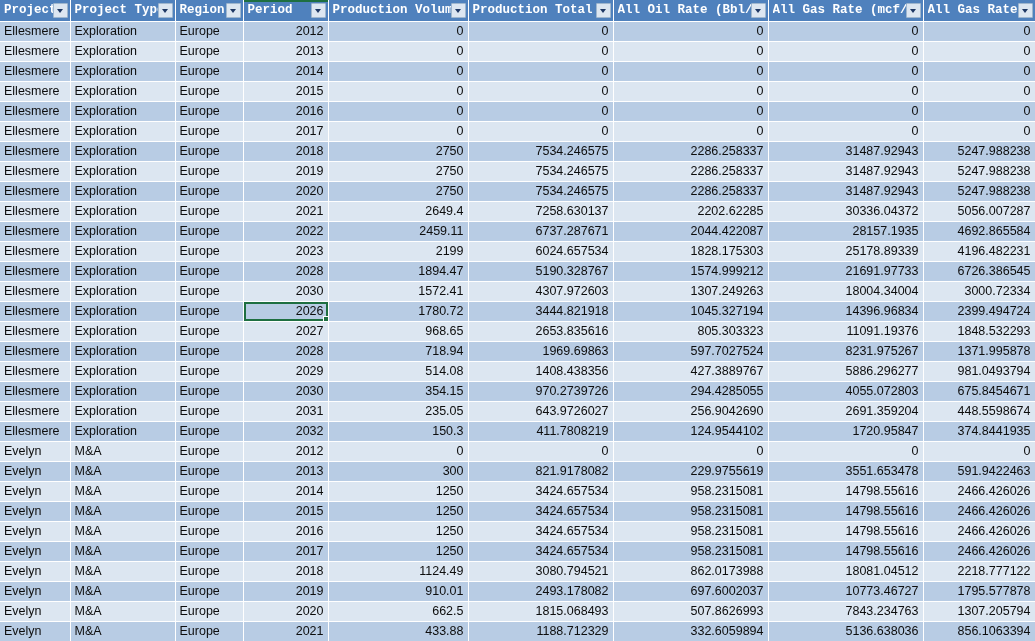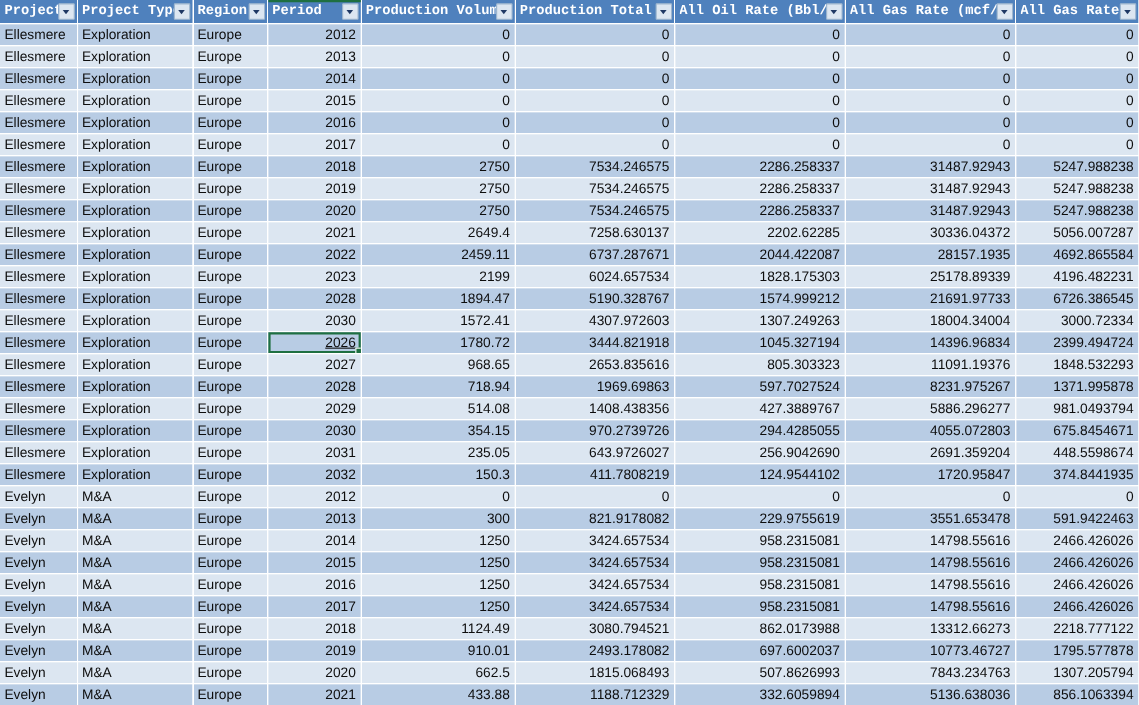--- a/index.html
+++ b/index.html
@@ -96,21 +96,20 @@
   }
   tbody tr.band-dark td { background: #b8cce4; }
   tbody tr.band-light td { background: #dce6f1; }
   td.num { text-align: right; }
   td.txt { text-align: left; }
 
   
   td.selected {
     position: relative;
     box-shadow: inset 0 0 0 2px #1e6f41;
-    text-decoration: underline;
   }
   td.selected .fill-handle {
     position: absolute;
     right: -2px;
     bottom: -2px;
     width: 5px;
     height: 5px;
     background: #1e6f41;
     border: 1px solid #ffffff;
     box-sizing: content-box;
@@ -507,21 +506,21 @@
           <td class="num">2466.426026</td>
         </tr>
         <tr class="band-light">
           <td class="txt">Evelyn</td>
           <td class="txt">M&amp;A</td>
           <td class="txt">Europe</td>
           <td class="num">2018</td>
           <td class="num">1124.49</td>
           <td class="num">3080.794521</td>
           <td class="num">862.0173988</td>
-          <td class="num">13312.66273</td>
+          <td class="num">18081.04512</td>
           <td class="num">2218.777122</td>
         </tr>
         <tr class="band-dark">
           <td class="txt">Evelyn</td>
           <td class="txt">M&amp;A</td>
           <td class="txt">Europe</td>
           <td class="num">2019</td>
           <td class="num">910.01</td>
           <td class="num">2493.178082</td>
           <td class="num">697.6002037</td>

